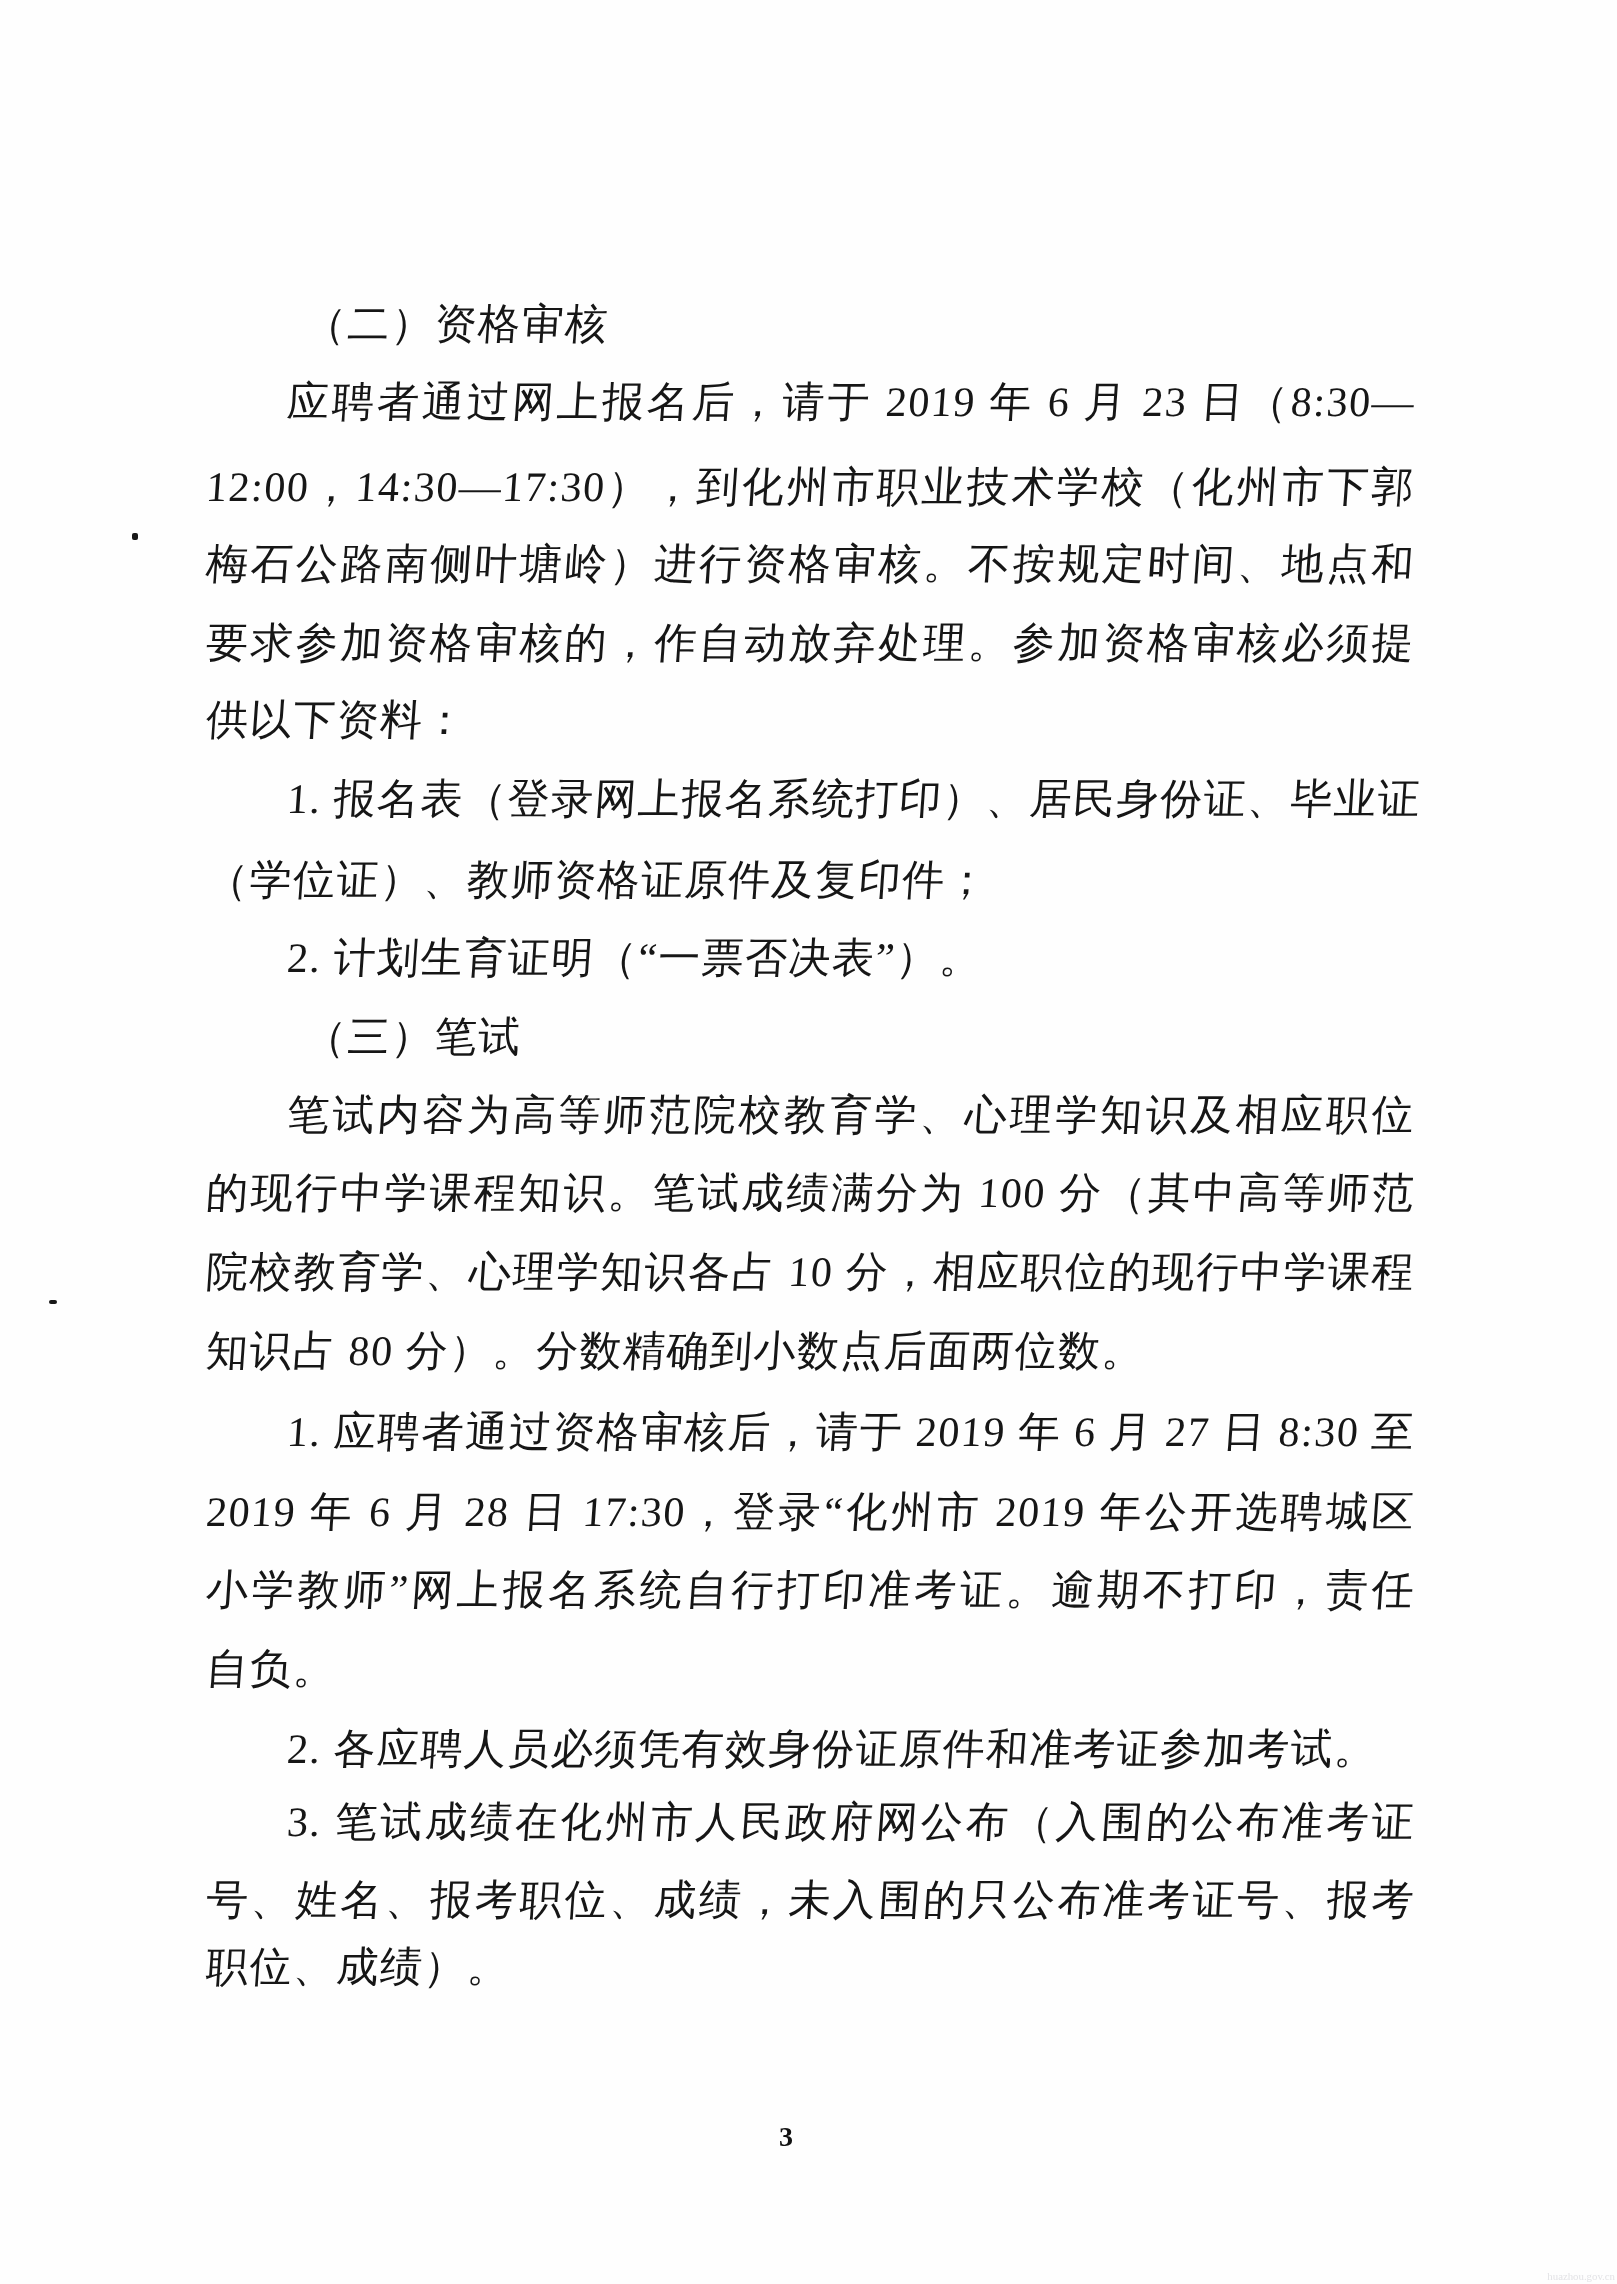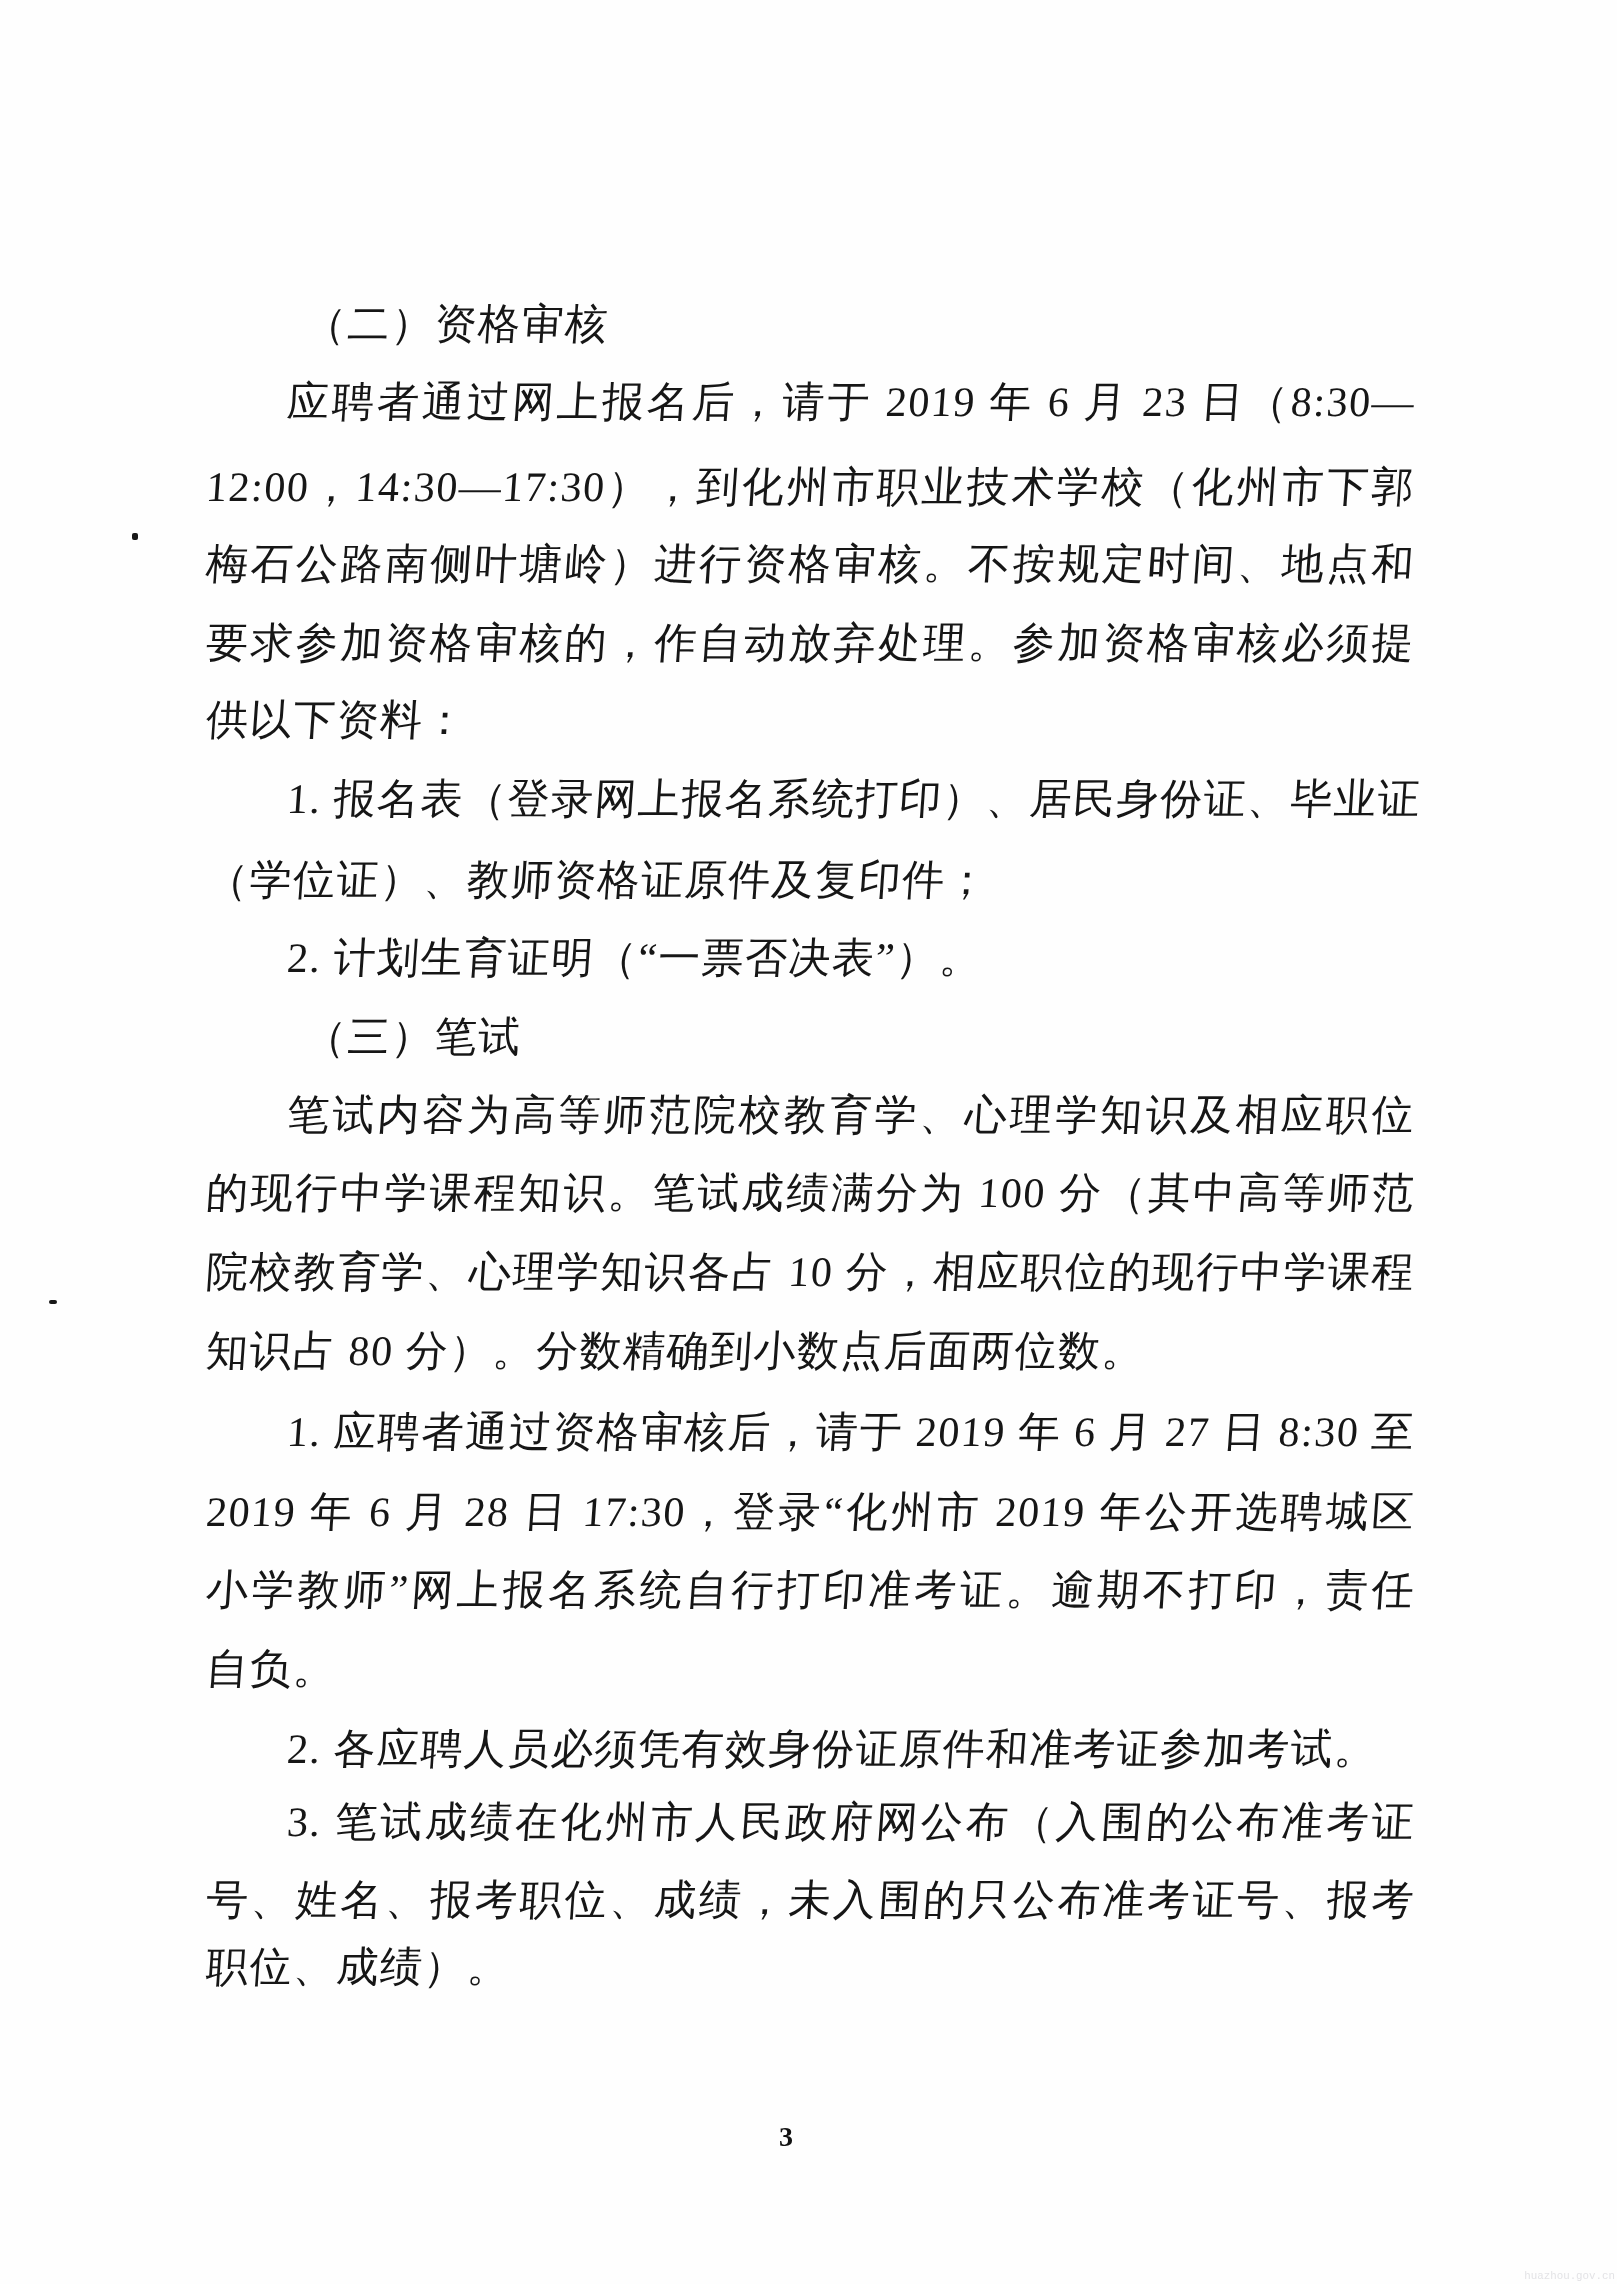--- a/index.html
+++ b/index.html
@@ -44,21 +44,21 @@
     font-size: 28px;
     font-weight: bold;
     color: #111111;
   }
   .watermark {
     position: absolute;
     right: 2px;
     bottom: 2px;
     font-size: 10.8px;
     color: #e3e3e6;
-    font-family: Liberation Mono, monospace;
+    font-family: Liberation Serif, serif;
     letter-spacing: 0px;
   }
   .speck {
     position: absolute;
     background: #181818;
   }
   .s1 { left: 132px; top: 533px; width: 5.9px; height: 6.9px; border-radius: 2px; }
   .s2 { left: 49px; top: 1300px; width: 8.3px; height: 4.4px; border-radius: 2px; }
 </style>
 </head>

